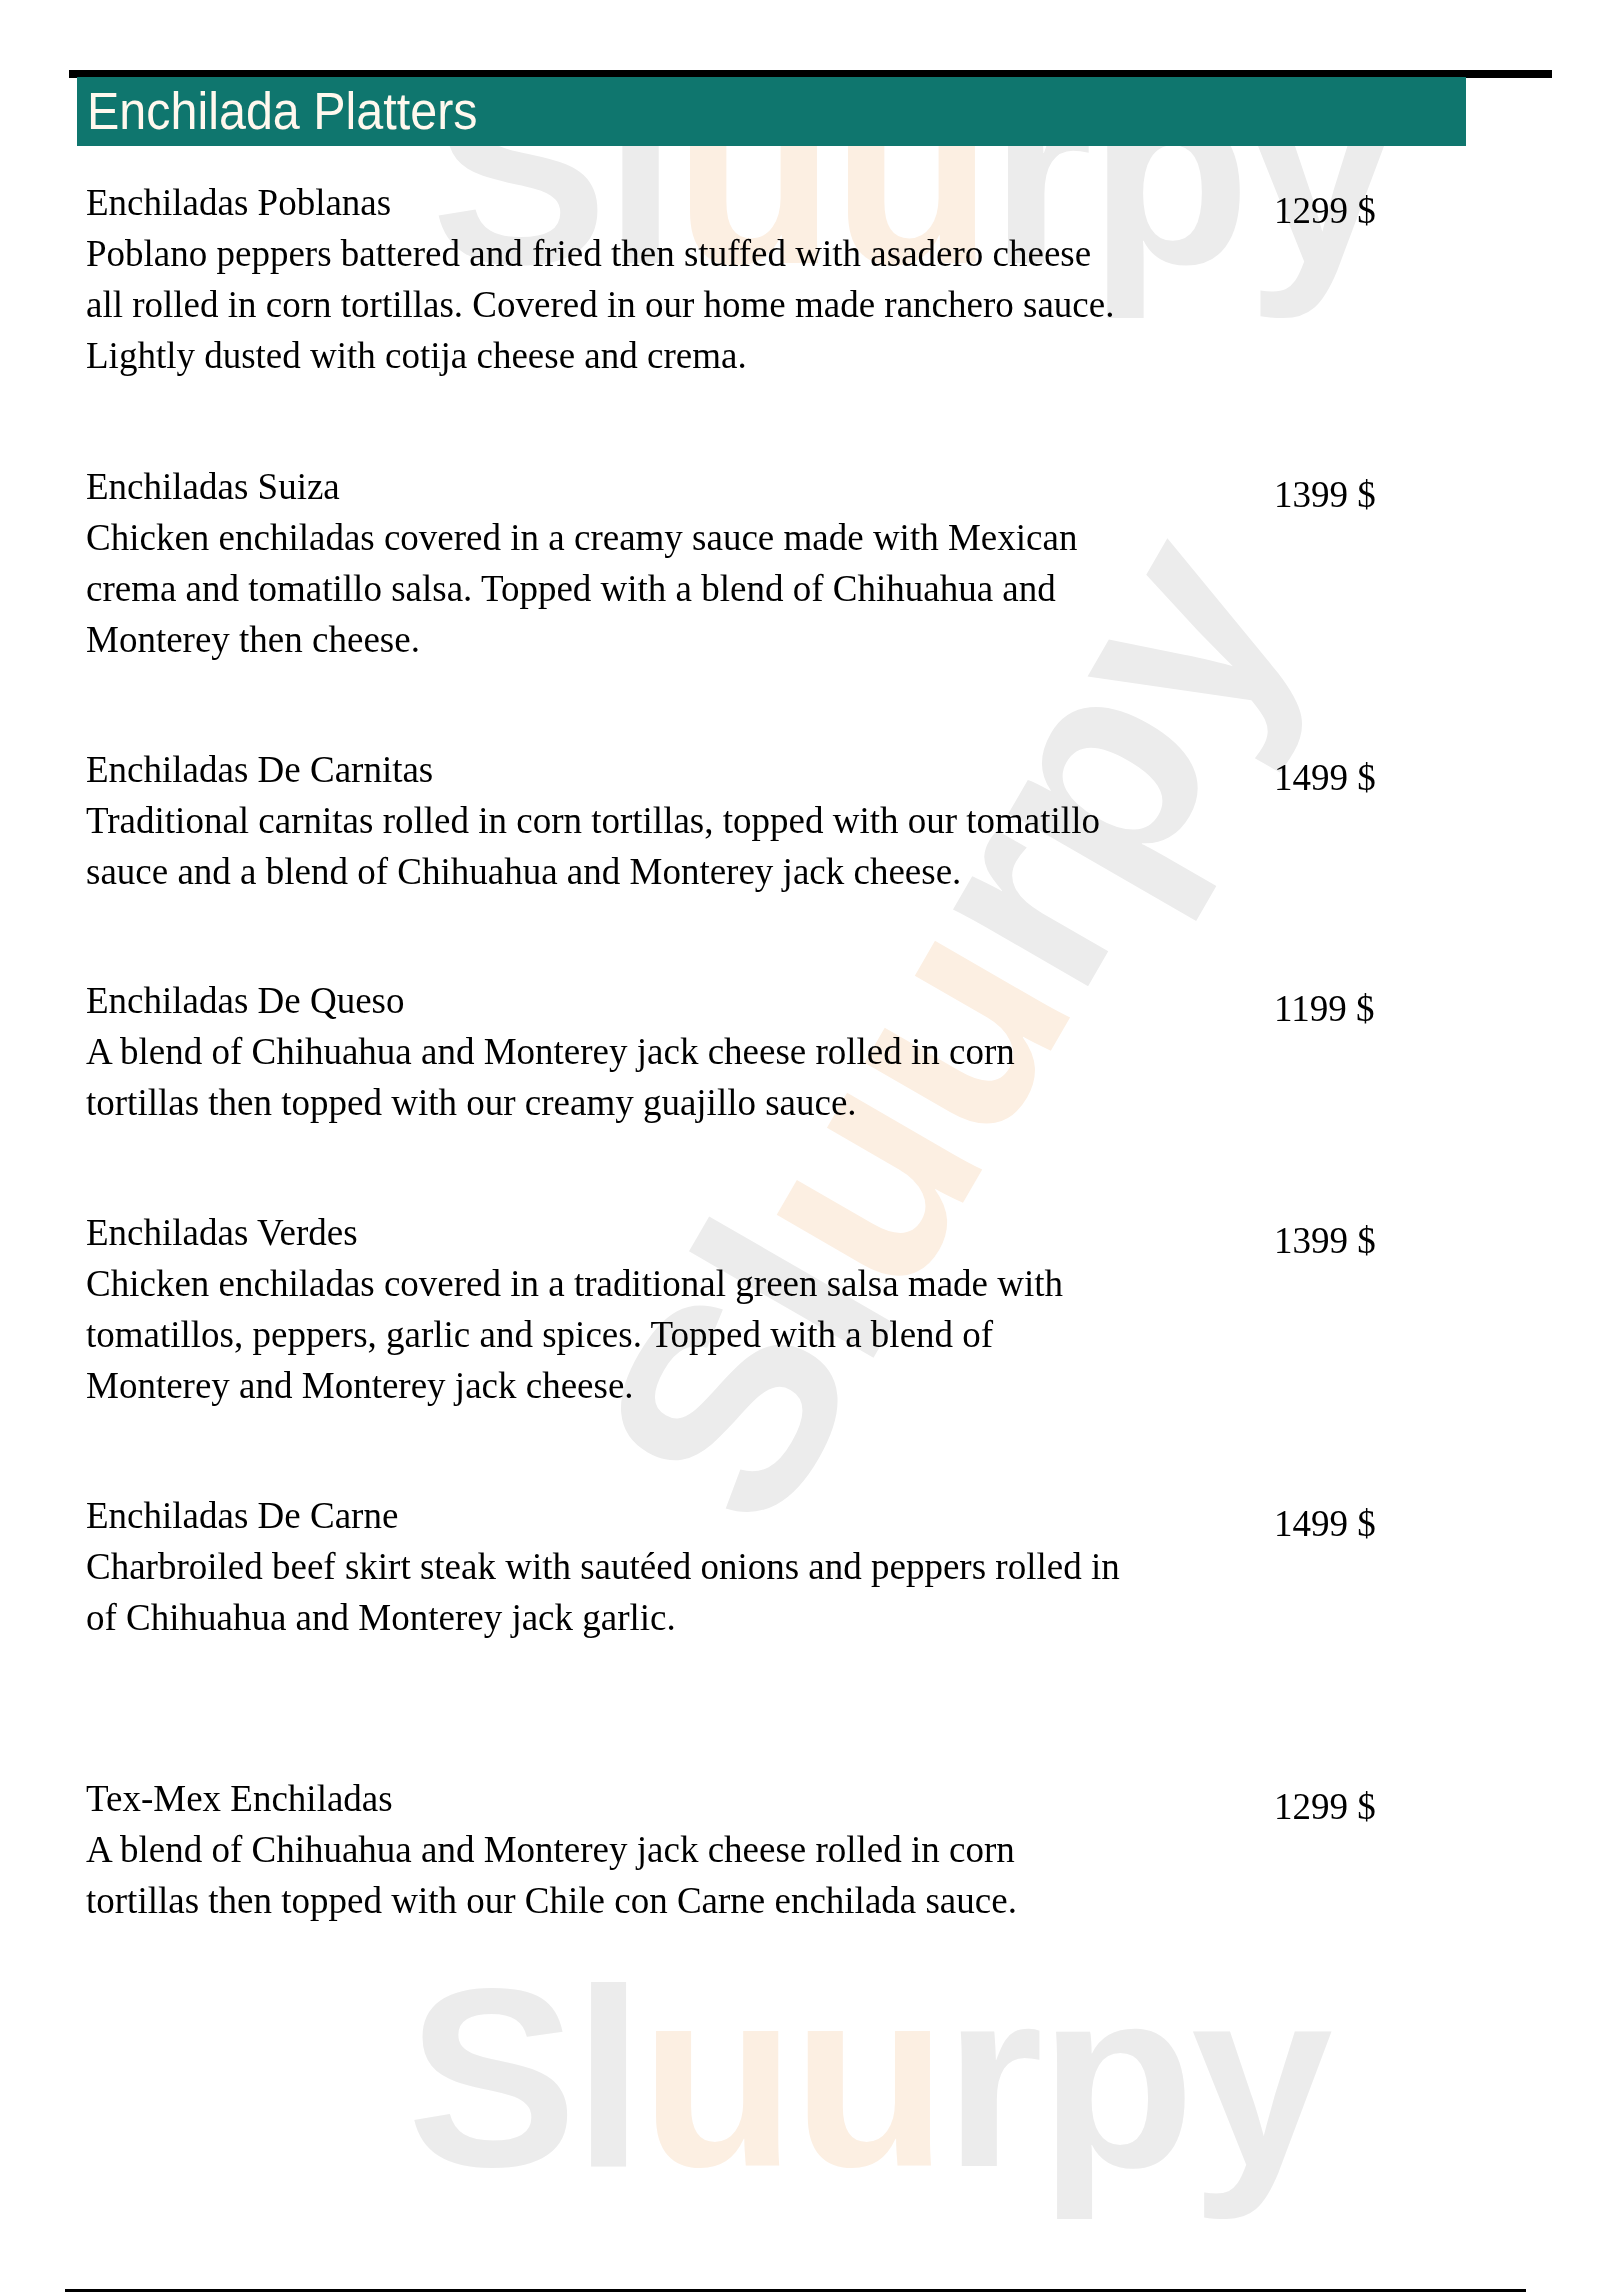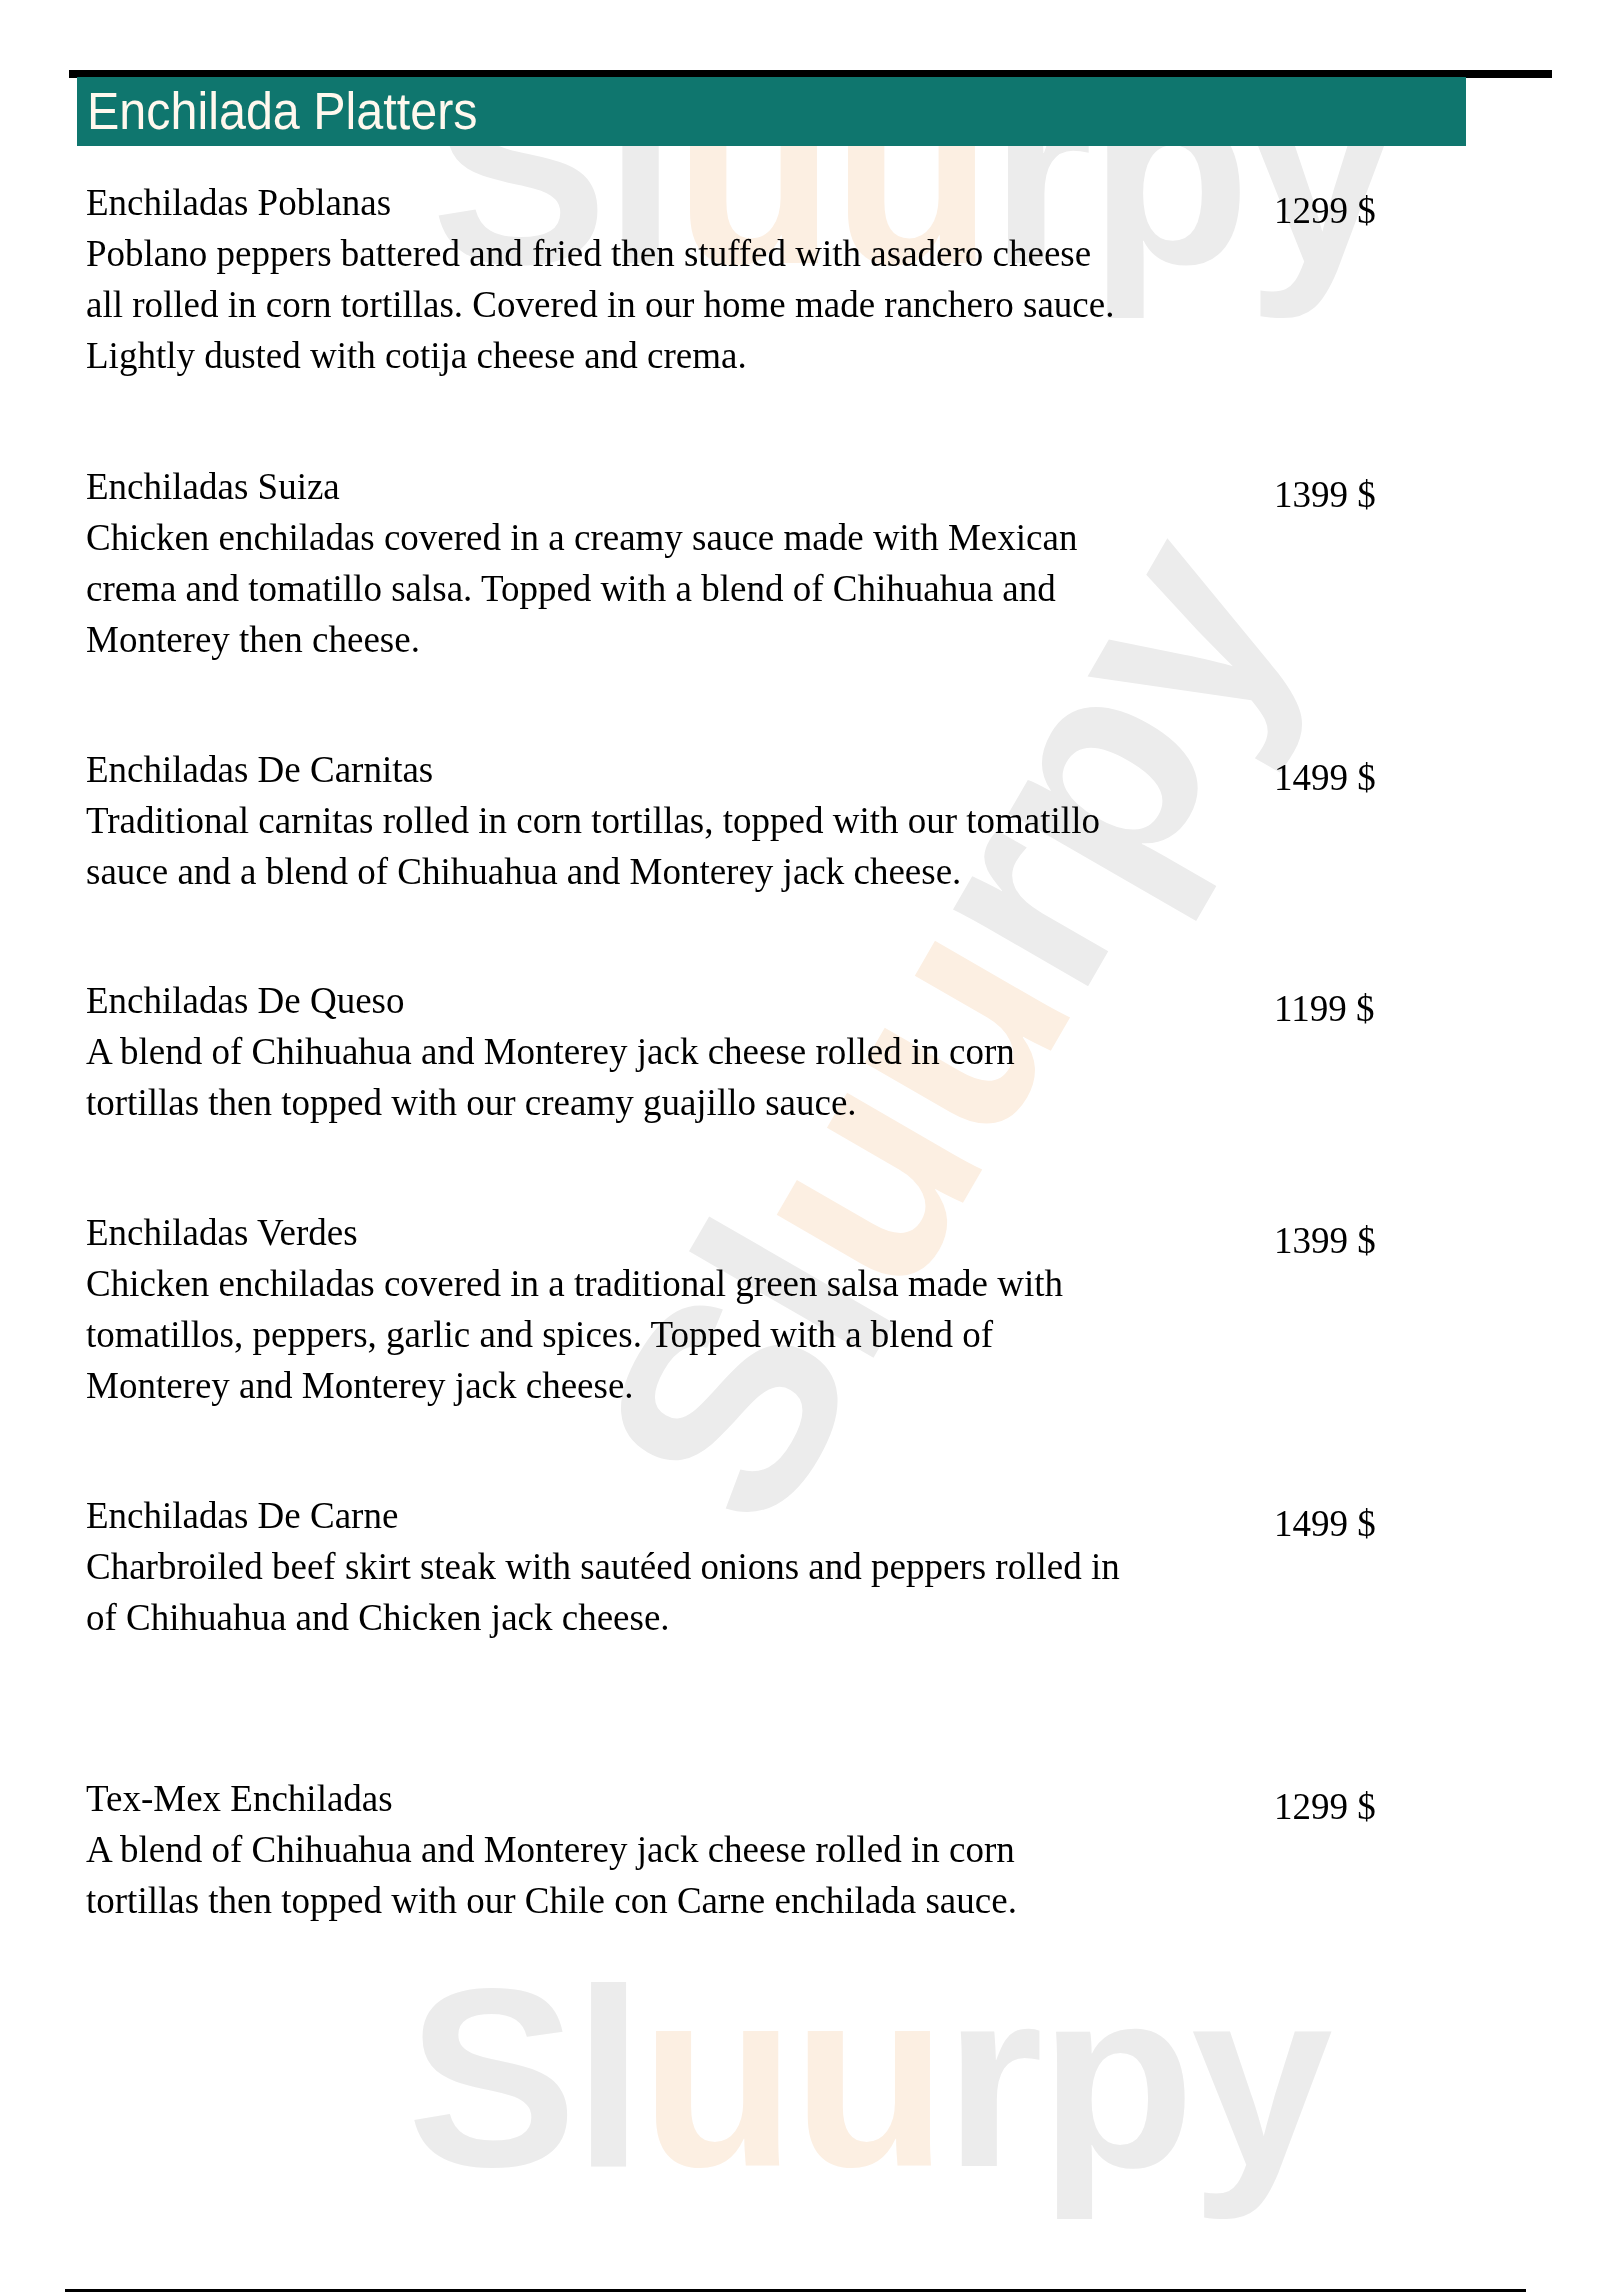--- a/index.html
+++ b/index.html
@@ -84,21 +84,21 @@
     <div>tomatillos, peppers, garlic and spices. Topped with a blend of</div>
     <div>Monterey and Monterey jack cheese.</div>
   </div>
 </div>
 
 <div class="item" style="top:1490px">
   <div class="item-name">Enchiladas De Carne</div>
   <div class="item-price">1499 $</div>
   <div class="item-desc">
     <div>Charbroiled beef skirt steak with sautéed onions and peppers rolled in</div>
-    <div>of Chihuahua and Chicken jack cheese.</div>
+    <div>of Chihuahua and Monterey jack garlic.</div>
   </div>
 </div>
 
 <div class="item" style="top:1773px">
   <div class="item-name">Tex-Mex Enchiladas</div>
   <div class="item-price">1299 $</div>
   <div class="item-desc">
     <div>A blend of Chihuahua and Monterey jack cheese rolled in corn</div>
     <div>tortillas then topped with our  Chile con Carne enchilada sauce.</div>
   </div>

